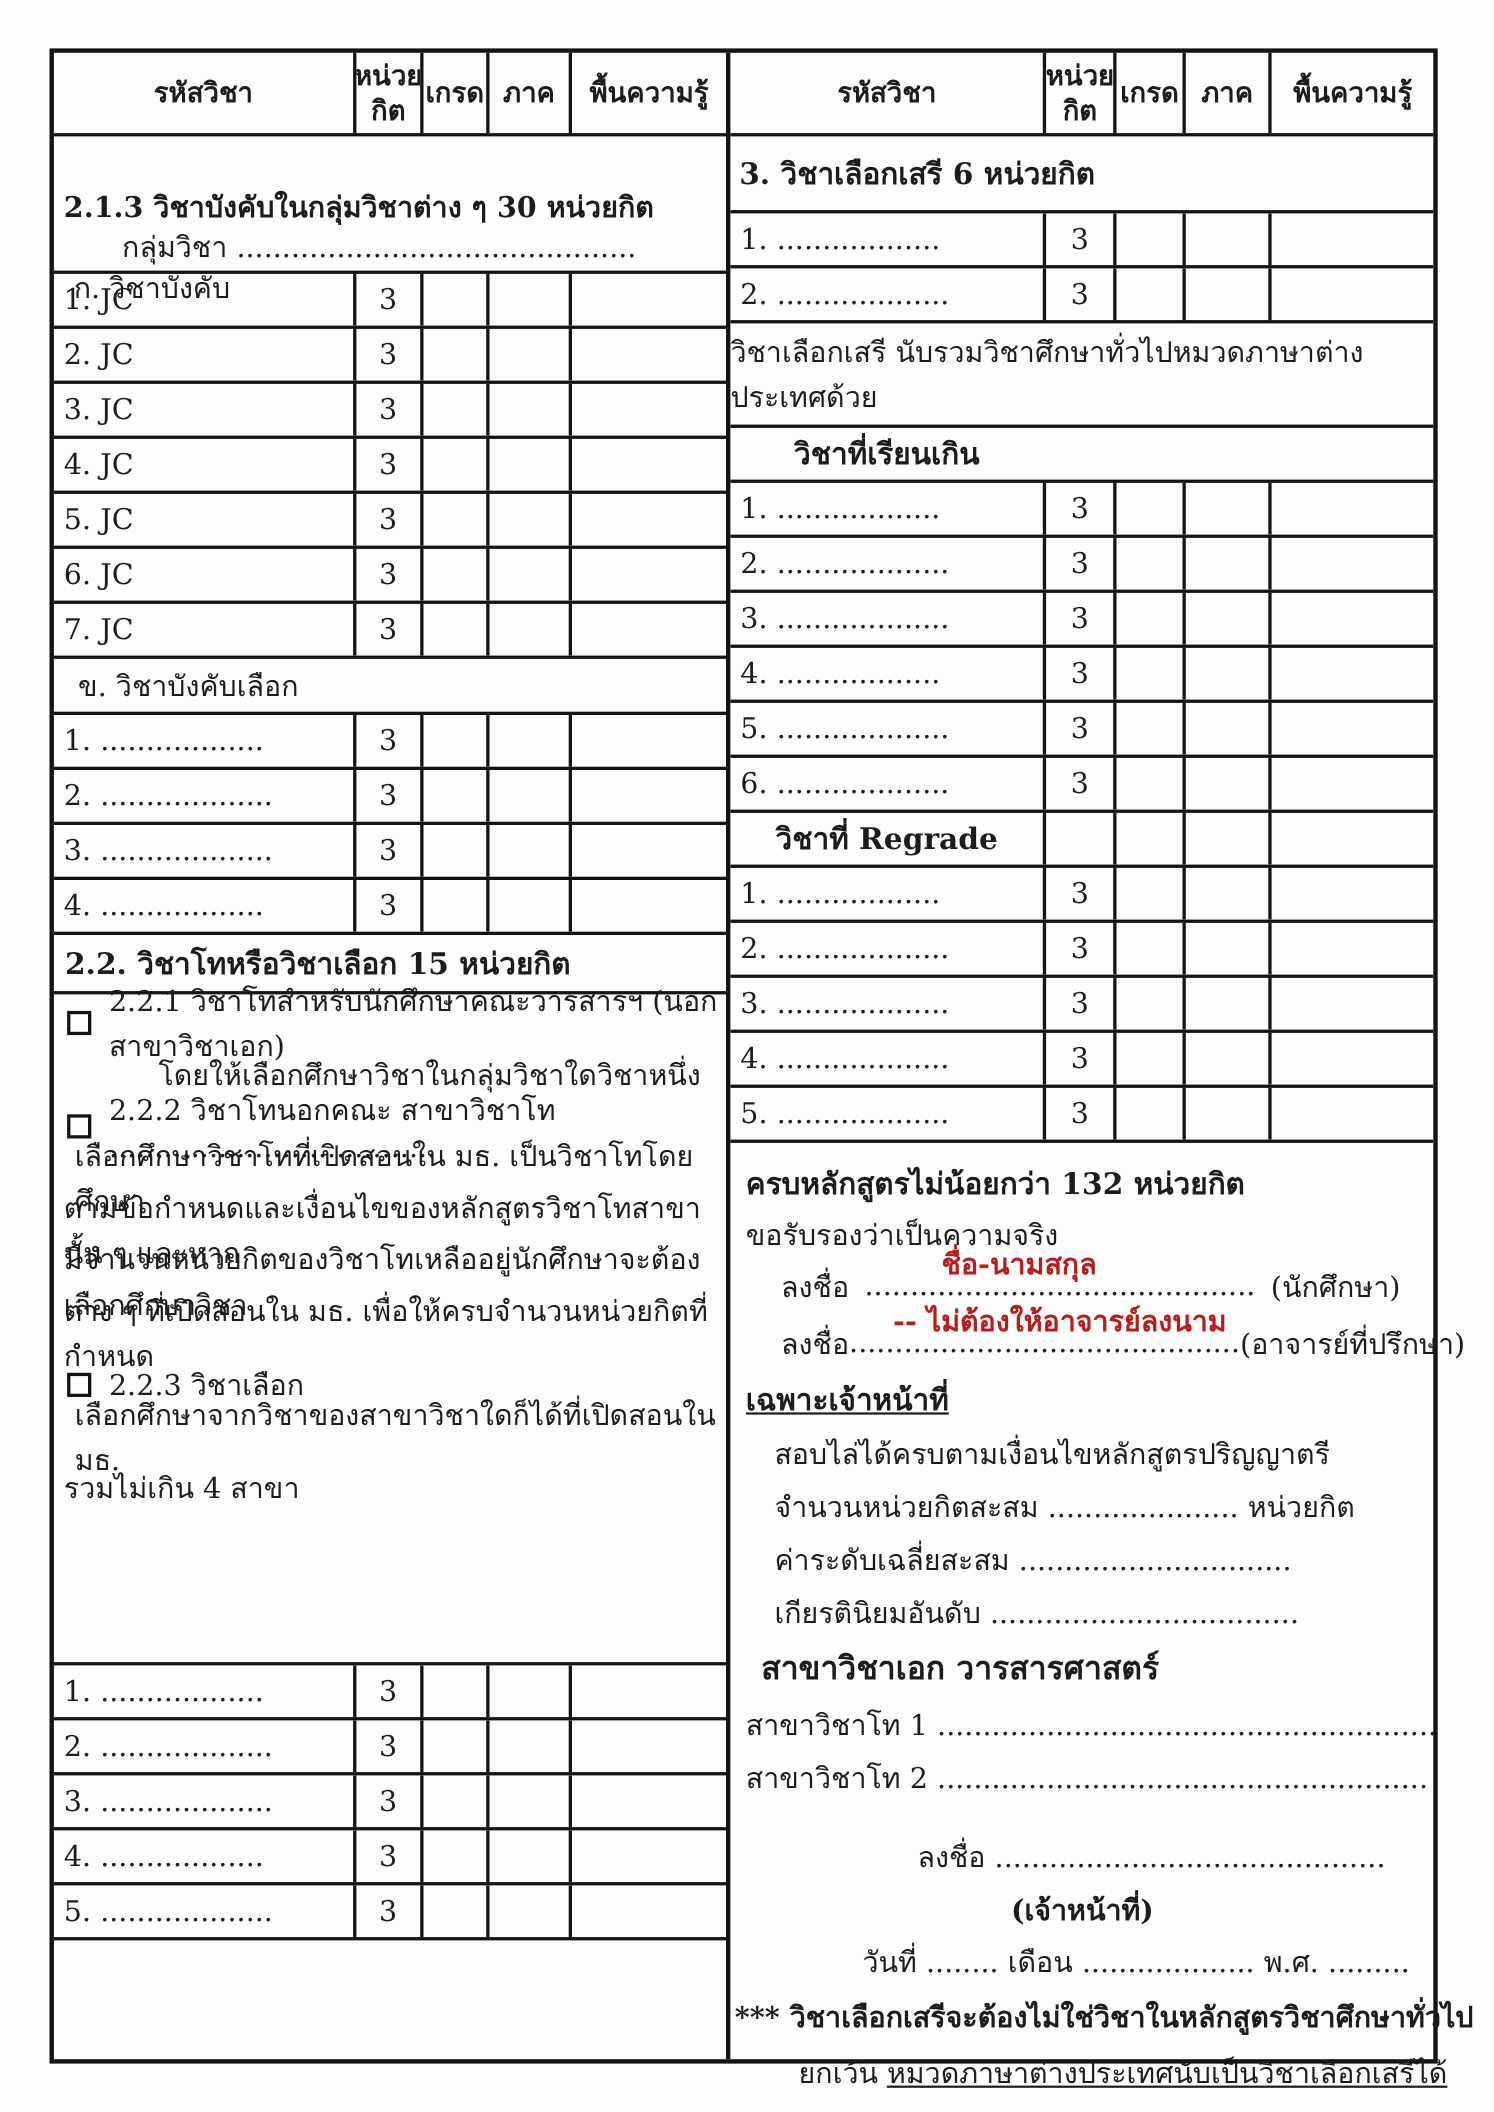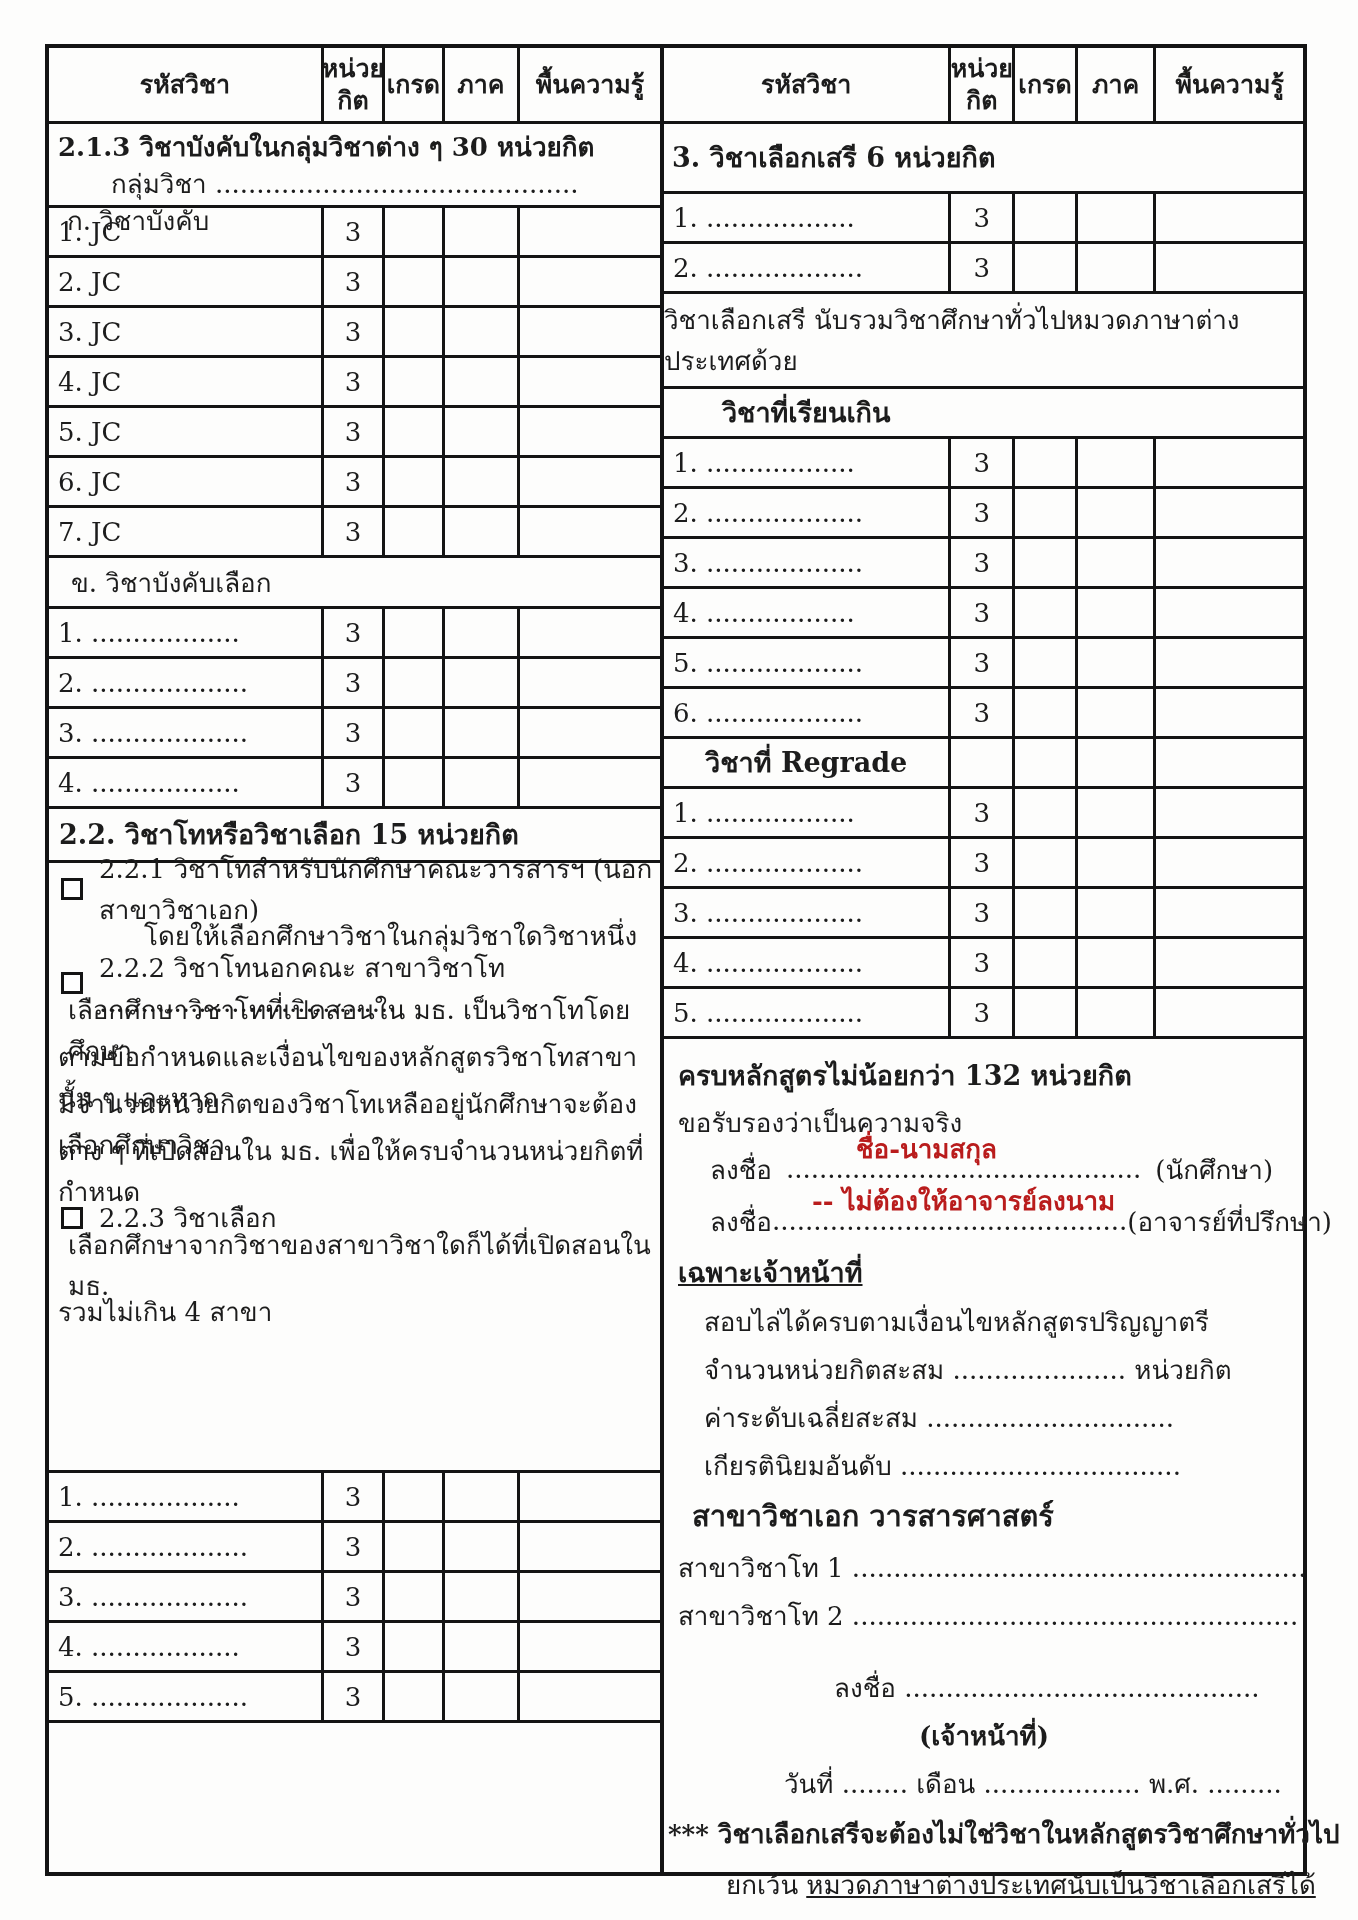--- a/index.html
+++ b/index.html
@@ -25,21 +25,21 @@
   .trow.header .cell{justify-content:center;text-align:center;font-weight:bold;font-size:25px;line-height:1.25;padding:0 2px;}
   
   .block{box-sizing:border-box;border-bottom:3px solid #141414;flex:0 0 auto;overflow:visible;}
   .bl{height:37px;display:flex;align-items:center;}
   .bold{font-weight:bold;}
   .ind18{padding-left:18px;}
   .ind60{padding-left:62px;}
   .ind95{padding-left:95px;}
   .ind45{padding-left:19px;}
   .ind8{padding-left:9px;}
-  .s213{height:84px;padding-top:4px;}
+  .s213{height:84px;padding-top:4px;margin-top:41px;}
   .subB{height:51px;display:flex;align-items:center;padding-left:22px;border-bottom:3px solid #141414;box-sizing:border-box;flex:0 0 auto;}
   .t22{height:54px;display:flex;align-items:center;padding-left:10px;font-weight:bold;font-size:27px;
        border-bottom:3px solid #141414;box-sizing:border-box;flex:0 0 auto;}
   .cbblock{height:610px;padding-top:2px;}
   .cb-line{height:47px;display:flex;align-items:center;}
   .checkbox{width:22px;height:22px;border:3px solid #141414;box-sizing:border-box;margin:0 16px 0 12px;flex:0 0 auto;background:#fff;}
   .filler{flex:1 1 auto;}
   
   .t3{height:70px;display:flex;align-items:center;padding-left:8px;font-weight:bold;font-size:27px;
       border-bottom:3px solid #141414;box-sizing:border-box;flex:0 0 auto;}

